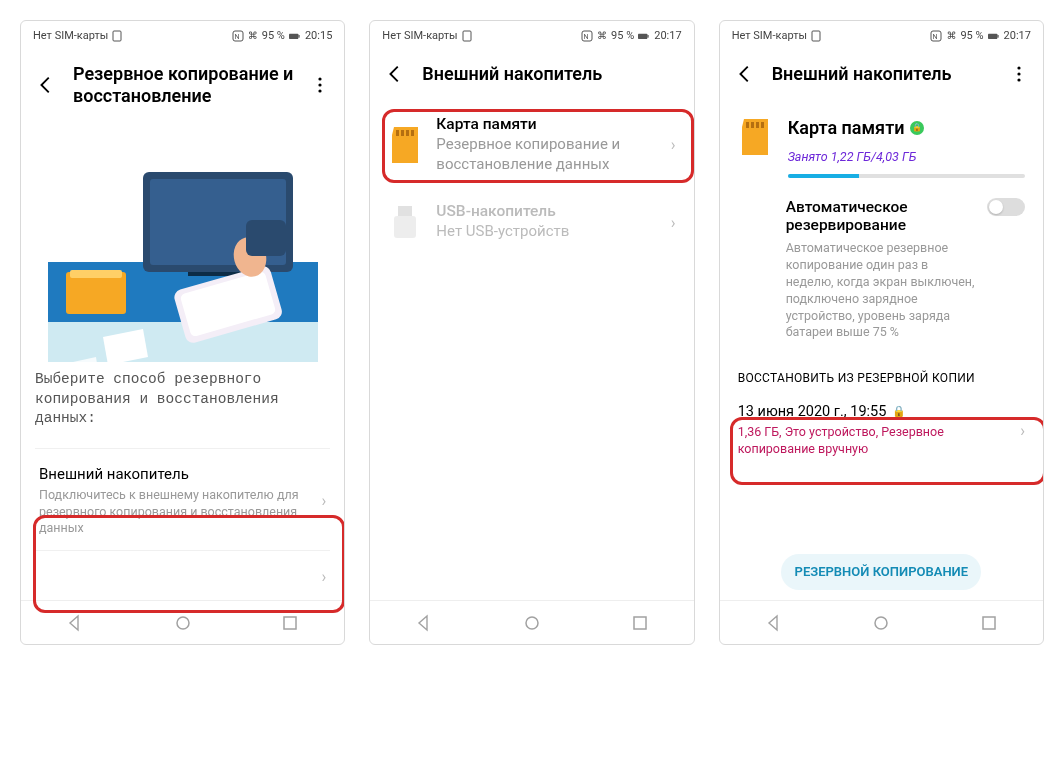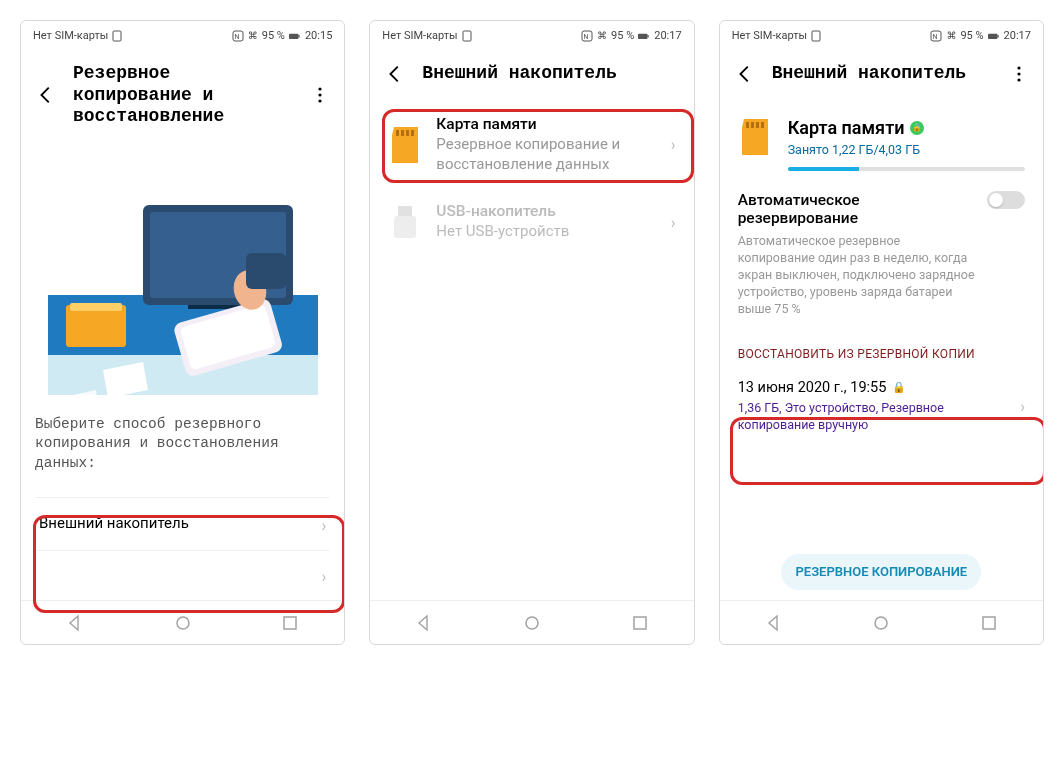--- a/index.html
+++ b/index.html
@@ -31,21 +31,20 @@
     color: #444;
     padding: 0 12px;
   }
   .statusbar .sb-left, .statusbar .sb-right { display:flex; align-items:center; gap:4px; }
   .sb-icon { width:12px; height:10px; display:inline-block; }
   .header {
     display:flex;
     align-items:center;
     padding: 14px 14px 16px 14px;
     gap: 16px;
-    font-family: Liberation Mono, monospace;
   }
   .header .title-wrap { flex:1; }
   .header .title {
     font-size: 18px;
     font-weight: 600;
     line-height: 1.2;
     color:#000;
   }
   .back-arrow { width:22px; height:22px; }
   .more-dots { width:20px; height:20px; }
@@ -98,45 +97,45 @@
   .usb-icon { width:34px; height:40px; flex-shrink:0; opacity:.35; }
   
   .mem-block { display:flex; gap:16px; padding:16px 4px 8px 4px; }
   .mem-info { flex:1; }
   .mem-title { font-size:18px; font-weight:600; display:flex; align-items:center; gap:6px; }
   .lock-badge {
     width:14px; height:14px; border-radius:50%;
     background:#3ac95c; display:inline-flex; align-items:center; justify-content:center;
     color:#fff; font-size:8px;
   }
-  .mem-sub { font-size:12.5px; color:#0369a1; margin-top:4px; }
+  .mem-sub { font-size:12.5px; color:#6d28d9; margin-top:11px;font-style:italic; }
   .progress {
     height:4px; border-radius:2px; background:#e0e0e0; margin-top:10px; overflow:hidden;
   }
   .progress .bar { height:100%; background:#18aee4; width:30%; }
   .toggle {
     width:38px; height:18px; border-radius:10px; background:#ddd; position:relative; flex-shrink:0;
   }
   .toggle::after {
     content:''; position:absolute; left:2px; top:2px; width:14px; height:14px;
     border-radius:50%; background:#fff; box-shadow:0 1px 2px rgba(0,0,0,.2);
   }
   .section-hdr {
-    font-size:12px; letter-spacing:.3px; color:#7f1d1d; padding:18px 4px 8px 4px;
+    font-size:12px; letter-spacing:.3px; color:#000000; padding:18px 4px 8px 4px;
     text-transform:uppercase;
   }
   .backup-row {
     padding:10px 4px;
     display:flex;
     align-items:center;
     gap:21px;
   }
   .backup-row .txt { flex:1; }
   .backup-row .ttl { font-size:14.5px; color:#000; display:flex; align-items:center; gap:6px; }
-  .backup-row .sub { font-size:12.5px; color:#4c1d95; margin-top:4px; line-height:1.3; }
+  .backup-row .sub { font-size:12.5px; color:#be185d; margin-top:4px; line-height:1.3; }
   .lock-mini { color:#aaa; font-size:11px; }
   .cta-btn {
     margin:12px auto 10px auto;
     width:200px;
     padding:10px 0;
     border-radius:22px;
     background:#eaf6fa;
     color:#148bb5;
     font-size:13px;
     font-weight:600;
@@ -147,21 +146,21 @@
     height:44px;
     border-top:1px solid #eee;
     display:flex;
     align-items:center;
     justify-content:space-around;
     color:#555;
   }
   .navbar .nav-icon { width:20px; height:20px; opacity:.55; }
   .flex-spacer { flex:1; }
   .auto-row { display:flex; gap:10px; align-items:flex-start; padding:12px 4px; }
-  .auto-row .txt { flex:1; }
+  .auto-row .txt { flex:1;margin-left:48px; }
 </style>
 </head>
 <body>
 
 <div class="phone">
   <div class="statusbar">
     <div class="sb-left">
       <span>Нет SIM-карты</span>
       <span class="sb-icon">
         <svg viewBox="0 0 12 12">
@@ -223,20 +222,21 @@
       </svg>
     </div>
 
     <div class="prompt-text">Выберите способ резервного копирования и восстановления данных:</div>
 
     <div style="height:24px"></div>
 
     <div class="opt">
       <div class="txt">
         <div class="ttl">Внешний накопитель</div>
+        <div class="sub">Подключитесь к внешнему накопителю для резервного копирования и восстановления данных</div>
       </div>
       <span class="chev">›</span>
     </div>
 
     <div class="opt">
       <div class="txt">
       </div>
       <span class="chev">›</span>
     </div>
 
@@ -422,21 +422,21 @@
           <span>13 июня 2020 г., 19:55</span>
           <span class="lock-mini">🔒</span>
         </div>
         <div class="sub">1,36 ГБ, Это устройство, Резервное копирование вручную</div>
       </div>
       <span class="chev">›</span>
     </div>
 
     <div class="flex-spacer"></div>
 
-    <div class="cta-btn">РЕЗЕРВНОЕ КОПИРОВАНИЕ</div>
+    <div class="cta-btn">РЕЗЕРВНОЙ КОПИРОВАНИЕ</div>
   </div>
 
   <div class="navbar">
     <span class="nav-icon"><svg viewBox="0 0 20 20">
           <path d="M13 3 L5 10 L13 17 Z" fill="none" stroke="#555" stroke-width="1.4"></path>
         </svg></span>
     <span class="nav-icon"><svg viewBox="0 0 20 20">
           <circle cx="10" cy="10" r="6" fill="none" stroke="#555" stroke-width="1.5"></circle>
         </svg></span>
     <span class="nav-icon"><svg viewBox="0 0 20 20">

